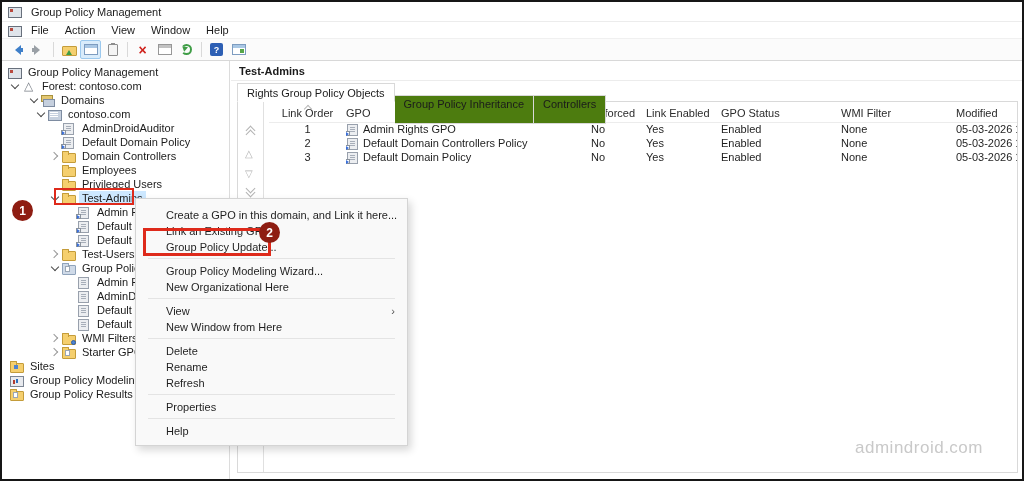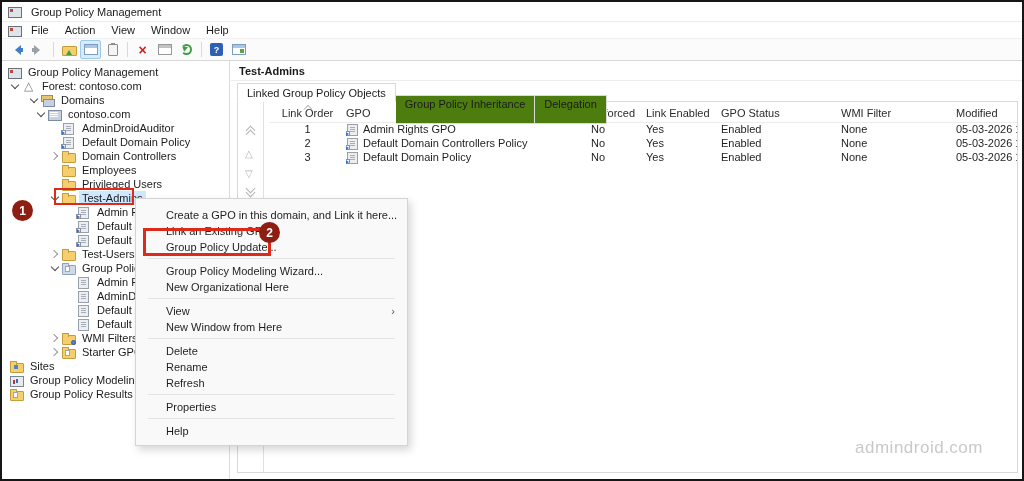--- a/index.html
+++ b/index.html
@@ -317,23 +317,23 @@
           <i></i>
         </span>
       <span class="tl">Group Policy Results</span>
     </div>
   </div>
 
   <div class="rightpane">
     <div class="rp-title">Test-Admins</div>
     <div class="rp-titleline"></div>
     <div class="tabs">
-      <span class="tab first active">Linked Group Policy Objects</span>
+      <span class="tab first active">Rights Group Policy Objects</span>
       <span class="tab">Group Policy Inheritance</span>
-      <span class="tab">Delegation</span>
+      <span class="tab">Controllers</span>
     </div>
 
     <div class="contentbox">
       <div class="orderstrip">
         <span class="ordbtn" style="top:24px">
             <span class="dchev up"></span>
           </span>
         <span class="ordbtn tri" style="top:47px">△</span>
         <span class="ordbtn tri" style="top:67px">▽</span>
         <span class="ordbtn" style="top:86px">

